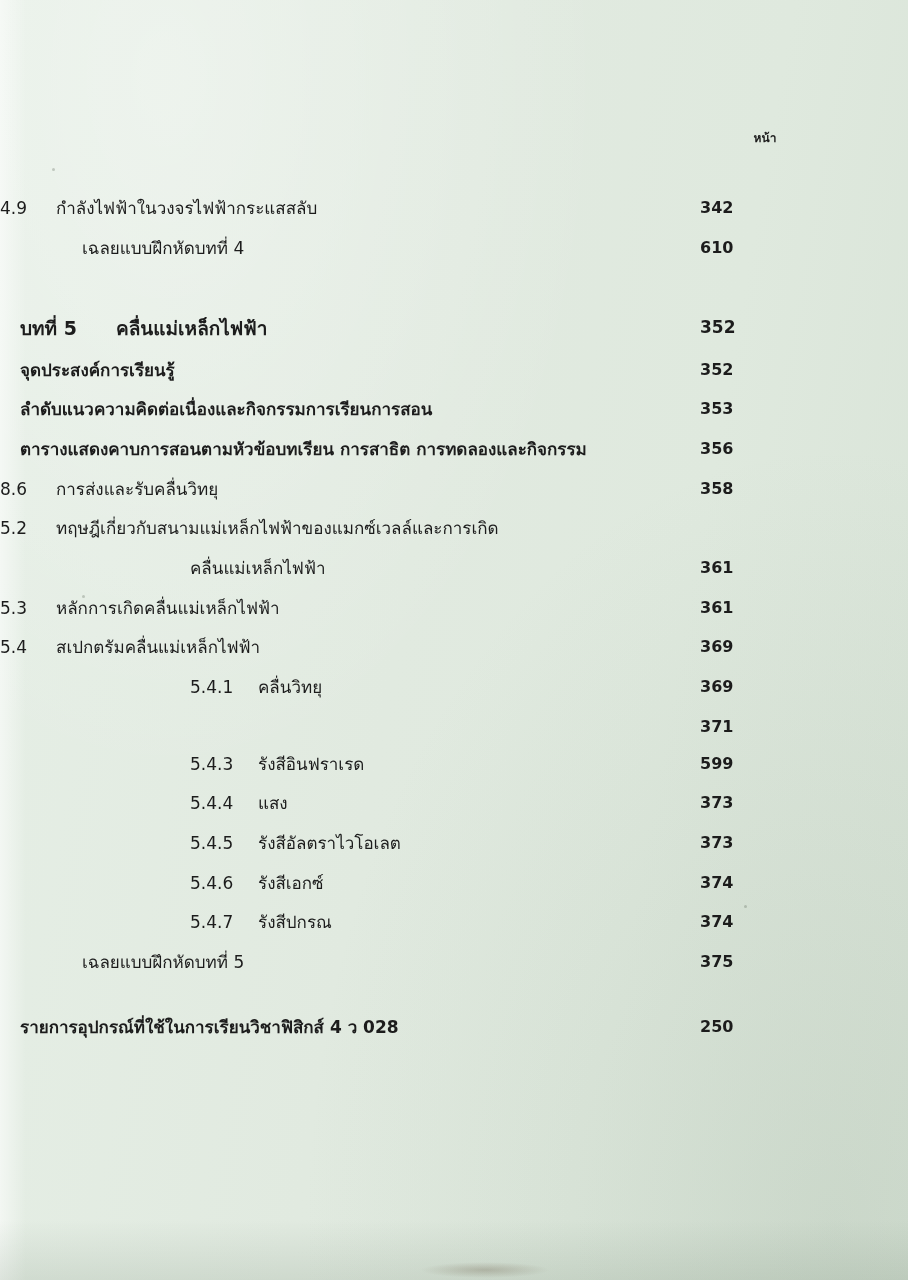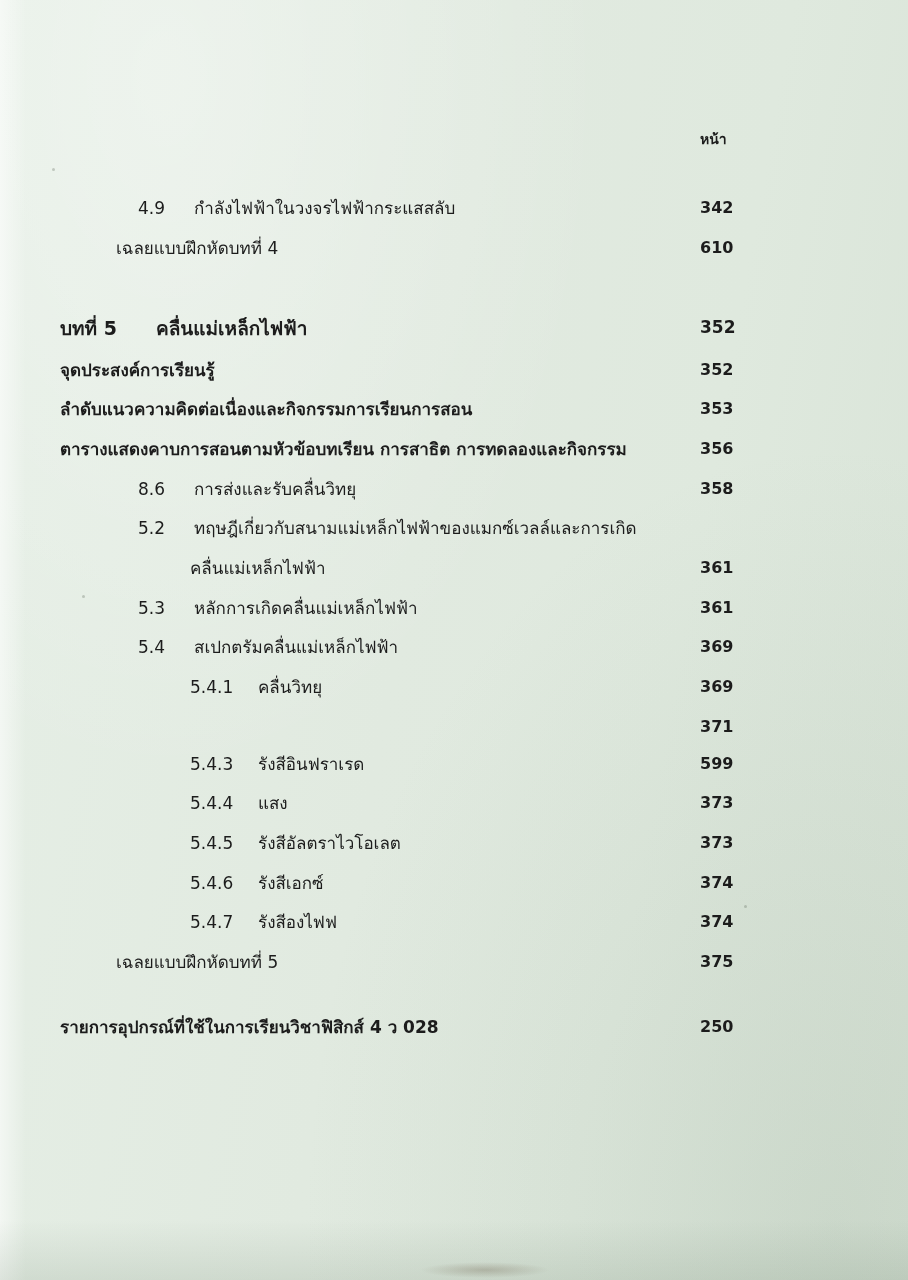--- a/index.html
+++ b/index.html
@@ -58,22 +58,23 @@
     left: 0; top: 0;
     width: 908px; height: 1280px;
   }
 
   
   .page-col-header {
     position: absolute;
     left: 700px;
     top: 128px;
     width: 130px;
-    font-weight: bold;
-    font-size: 14px;
+    text-align: center;
+    font-weight: bold;
+    font-size: 12px;
   }
 
   .toc {
     position: absolute;
     left: 0;
     top: 196px;
     width: 908px;
   }
 
   .row {
@@ -95,24 +96,24 @@
     font-size: 16px;
     font-weight: bold;
     line-height: 1.45;
   }
   .row.bold .label,
   .row.bold .num {
     font-weight: bold;
   }
 
   
-  .lvl-0 { padding-left: 60px; }
-  .lvl-1 { padding-left: 138px; }
+  .lvl-0 { padding-left: 20px; }
+  .lvl-1 { }
   .lvl-2 { padding-left: 190px; }
-  .lvl-3 { padding-left: 116px; }
+  .lvl-3 { padding-left: 82px; }
 
   .idx {
     display: inline-block;
     min-width: 56px;
   }
   .idx.wide { min-width: 62px; }
   .idx.sub { min-width: 68px; }
 
   .spacer-lg { height: 40px; }
   .spacer-md { height: 26px; }
@@ -204,21 +205,21 @@
       </div>
       <div class="row lvl-2">
         <div class="label"><span class="idx sub">5.4.5</span><span>รังสีอัลตราไวโอเลต</span></div>
         <div class="num">373</div>
       </div>
       <div class="row lvl-2">
         <div class="label"><span class="idx sub">5.4.6</span><span>รังสีเอกซ์</span></div>
         <div class="num">374</div>
       </div>
       <div class="row lvl-2">
-        <div class="label"><span class="idx sub">5.4.7</span><span>รังสีองไฟฟ</span></div>
+        <div class="label"><span class="idx sub">5.4.7</span><span>รังสีปกรณ</span></div>
         <div class="num">374</div>
       </div>
       <div class="row lvl-3">
         <div class="label"><span>เฉลยแบบฝึกหัดบทที่ 5</span></div>
         <div class="num">375</div>
       </div>
       <div class="spacer-md"></div>
       <div class="row lvl-0 bold">
         <div class="label"><span>รายการอุปกรณ์ที่ใช้ในการเรียนวิชาฟิสิกส์ 4 ว 028</span></div>
         <div class="num">250</div>

